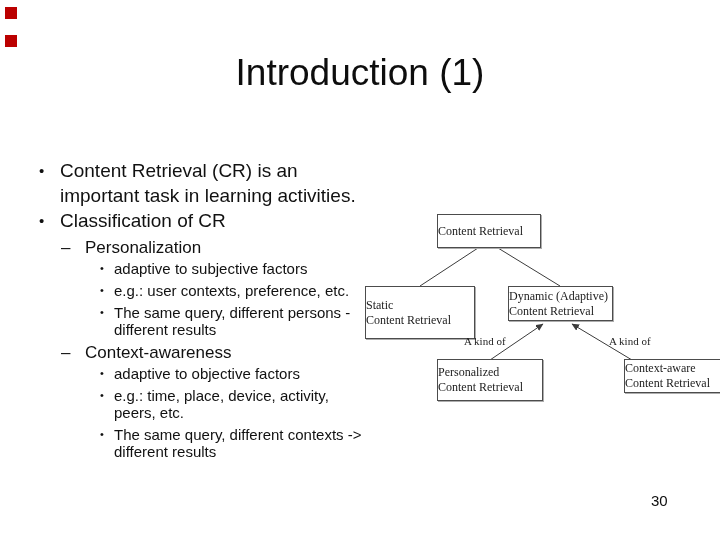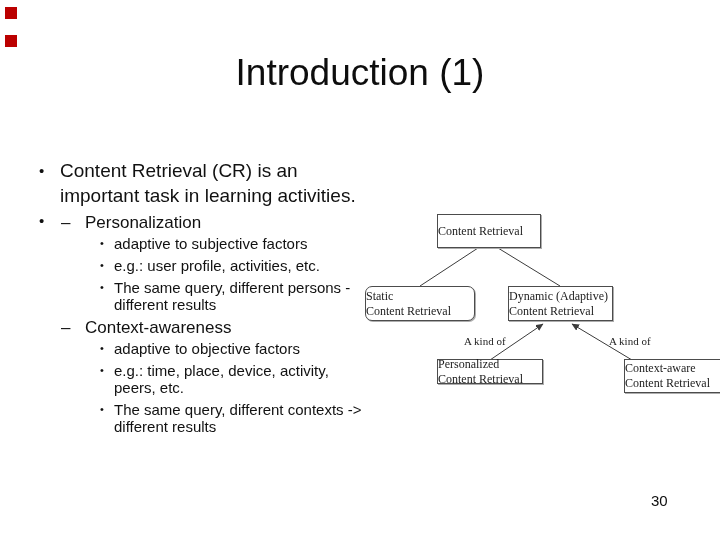--- a/index.html
+++ b/index.html
@@ -36,23 +36,23 @@
   .diagram { position:absolute; left:360px; top:205px; width:335px; height:200px;
     font-family:"Liberation Serif", serif; color:#1c1c1c; }
   .diagram svg { position:absolute; left:0; top:0; }
   .node {
     position:absolute; box-sizing:border-box; background:#fff;
     border:1px solid #4c4c4c; box-shadow:1px 1px 0 #adadad;
     display:flex; flex-direction:column; align-items:flex-start; justify-content:center;
     font-size:12px; line-height:15px; text-align:center; white-space:nowrap;
   }
   .node-root        { left:77px;  top:9px;   width:104px; height:34px; }
-  .node-static      { left:5px;   top:81px;  width:110px; height:35px;border-radius:7px; }
+  .node-static      { left:5px;   top:81px;  width:110px; height:53px; }
   .node-dynamic     { left:148px; top:81px;  width:105px; height:35px; }
-  .node-personalized{ left:77px;  top:154px; width:106px; height:25px; }
+  .node-personalized{ left:77px;  top:154px; width:106px; height:42px; }
   .node-context     { left:216px; top:154px; width:105px; height:34px;margin-left:48px; }
   .edge-label { position:absolute; font-size:11px; line-height:13px; white-space:nowrap; }
   .edge-label.left  { left:104px; top:130px; }
   .edge-label.right { left:249px; top:130px; }
 
   
   .page-number { position:absolute; left:651px; top:492px; font-size:15px; line-height:18px; color:#0d0d0d; }
 </style>
 </head>
 <body>
@@ -67,35 +67,36 @@
   <div class="body">
 
     <div class="li l1">
       <span class="marker">•</span>
       <div class="ln">Content Retrieval (CR) is an</div>
       <div class="ln">important task in learning activities.</div>
     </div>
 
     <div class="li l1">
       <span class="marker">•</span>
+      <div class="ln">Classification of CR</div>
     </div>
 
     <div class="li l2">
       <span class="marker">–</span>
       <div class="ln">Personalization</div>
     </div>
 
     <div class="li l3">
       <span class="marker">•</span>
       <div class="ln">adaptive to subjective factors</div>
     </div>
 
     <div class="li l3">
       <span class="marker">•</span>
-      <div class="ln">e.g.: user profile, activities, etc.</div>
+      <div class="ln">e.g.: user contexts, preference, etc.</div>
     </div>
 
     <div class="li l3">
       <span class="marker">•</span>
       <div class="ln">The same query, different persons -</div>
       <div class="ln">different results</div>
     </div>
 
     <div class="li l2">
       <span class="marker">–</span>

